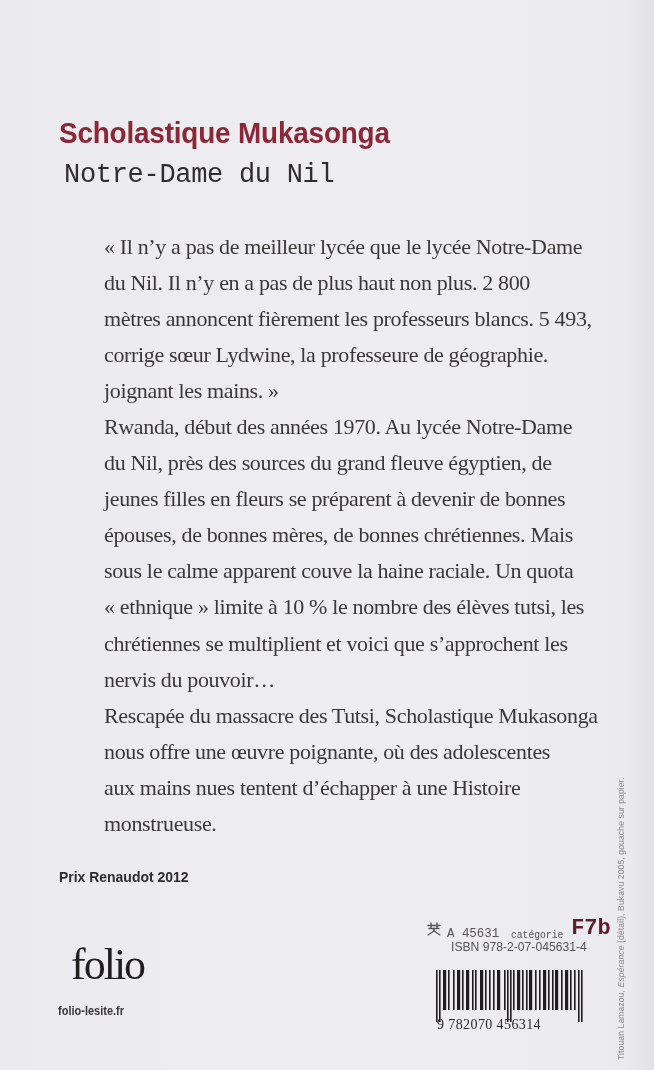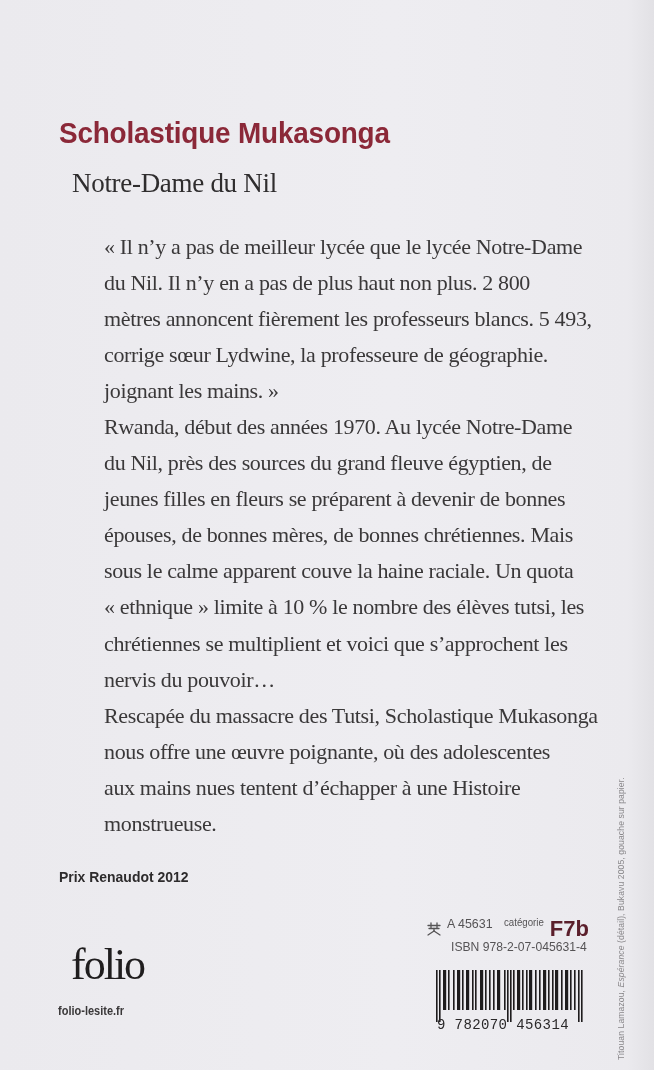--- a/index.html
+++ b/index.html
@@ -31,22 +31,22 @@
       letter-spacing: -0.2px;
       color: #8b2838;
       white-space: nowrap;
       transform: scaleX(0.93);
       transform-origin: left top;
     }
     .title {
       position: absolute;
       left: 60px;
       top: 156px;
-      margin: 12px;
-      font-family: Liberation Serif, serif;
+      margin: 4px;
+      font-family: Liberation Mono, monospace;
       font-weight: normal;
       font-size: 27px;
       color: #2f2d2e;
       white-space: nowrap;
       letter-spacing: -0.3px;
     }
     .blurb {
       position: absolute;
       left: 59px;
       top: 229px;
@@ -93,24 +93,24 @@
       color: #3a3839;
       transform: scaleX(0.88);
       transform-origin: left top;
       white-space: nowrap;
     }
     .ref-line {
       position: absolute;
       left: 426px;
       top: 916px;
       display: flex;
-      align-items: flex-start;
+      align-items: flex-end;
       gap: 5px;
       white-space: nowrap;
-      font-family: Liberation Sans, sans-serif;
+      font-family: Liberation Mono, monospace;
       color: #555355;
     }
     .logo-mark {
       width: 16px;
       height: 14px;
       display: inline-block;
       align-self: center;
     }
     .ref-code {
       font-size: 13.5px;
@@ -144,21 +144,21 @@
       position: absolute;
       left: 436px;
       top: 970px;
       width: 148px;
       height: 52px;
     }
     .barcode-number {
       position: absolute;
       left: 437px;
       top: 1017px;
-      font-family: Liberation Mono, monospace;
+      font-family: Liberation Serif, serif;
       font-size: 14px;
       color: #2a2829;
       white-space: nowrap;
       letter-spacing: 0.4px;
       background: transparent;
     }
     .credit {
       position: absolute;
       left: 616px;
       top: 1060px;

